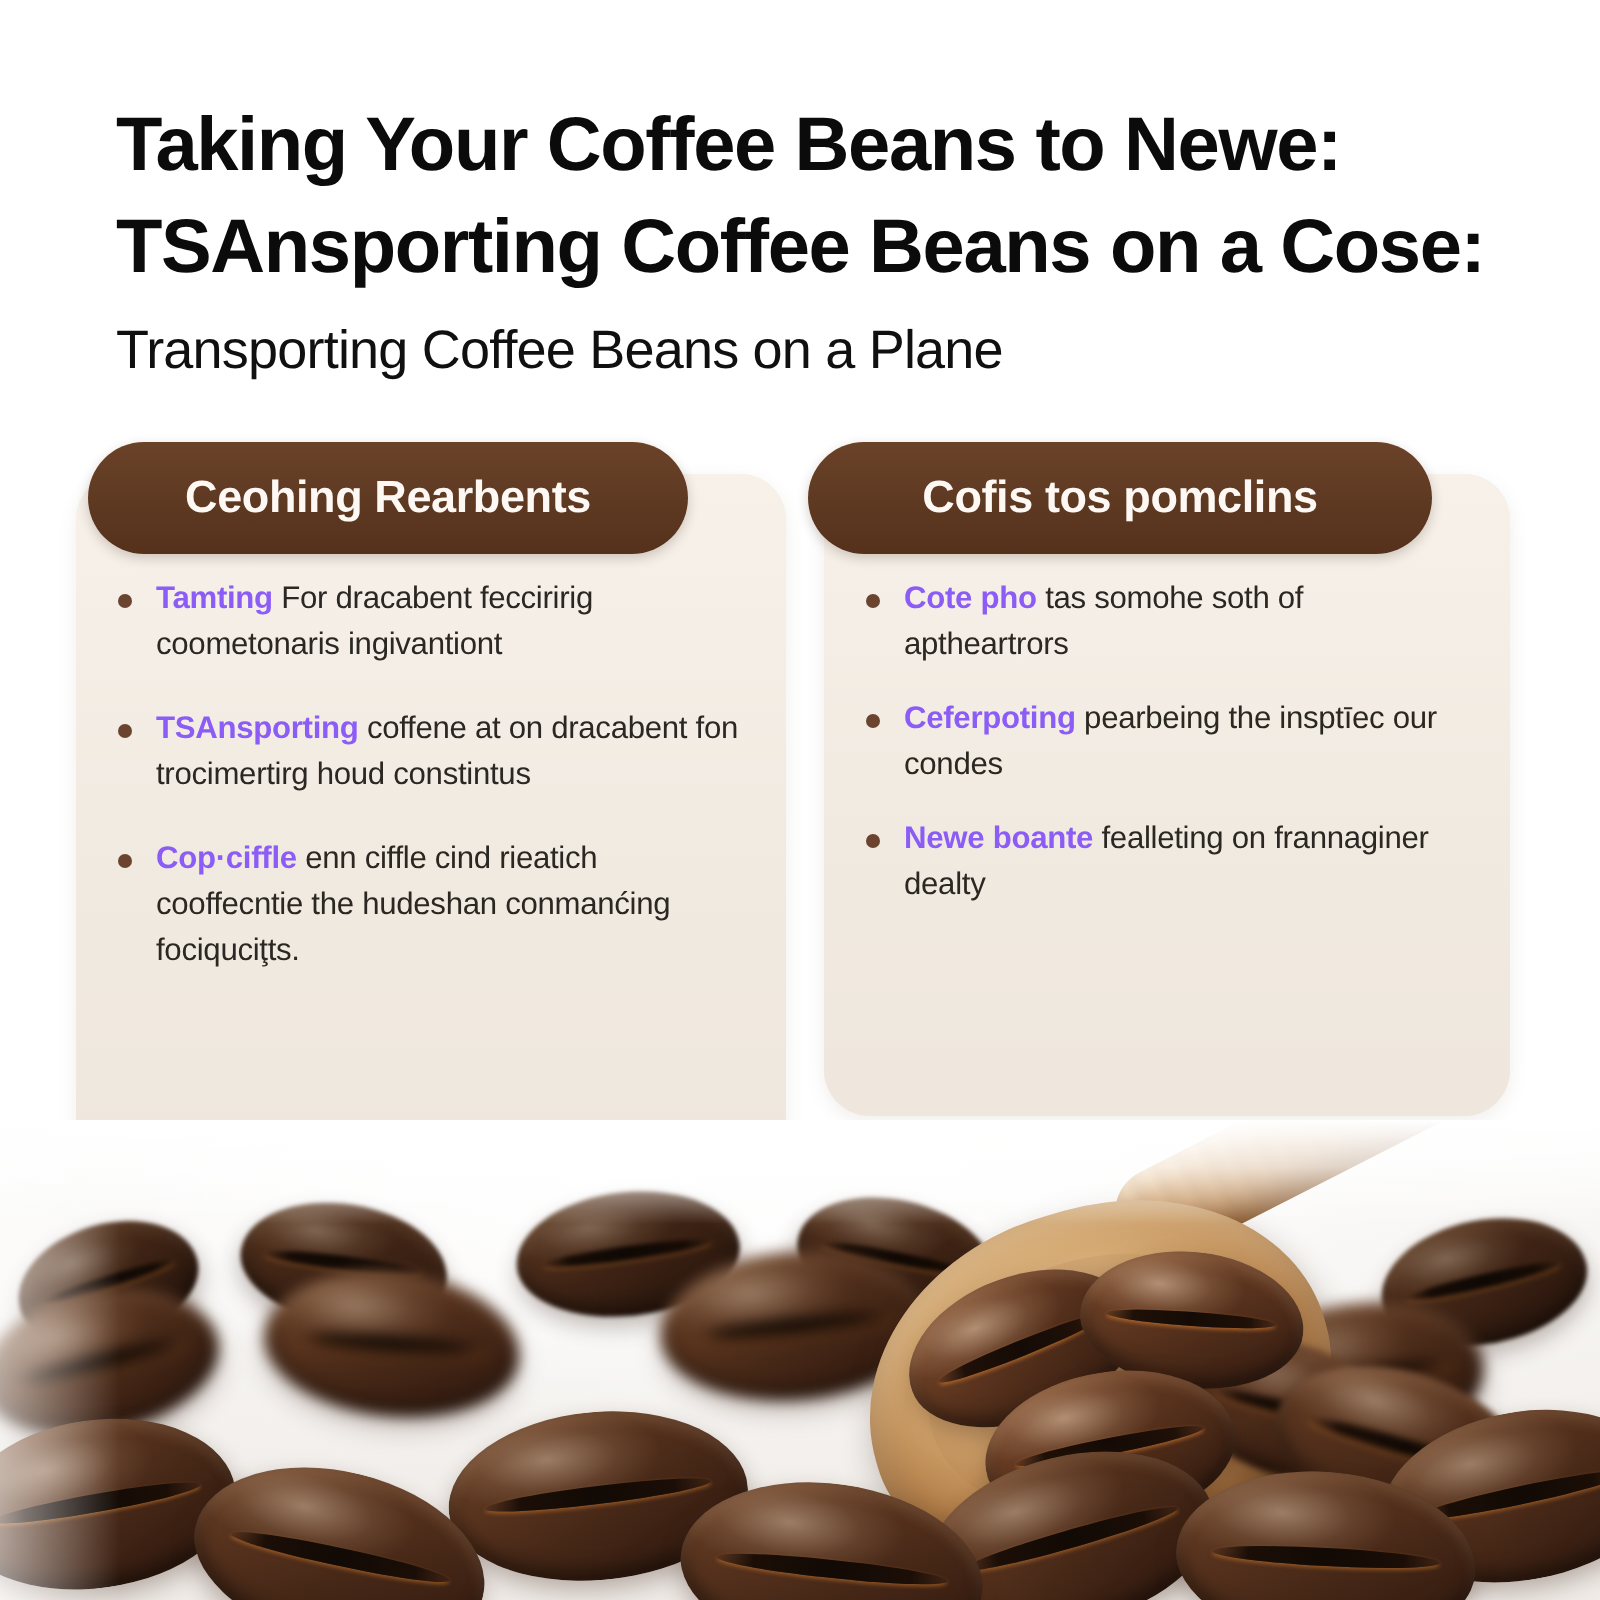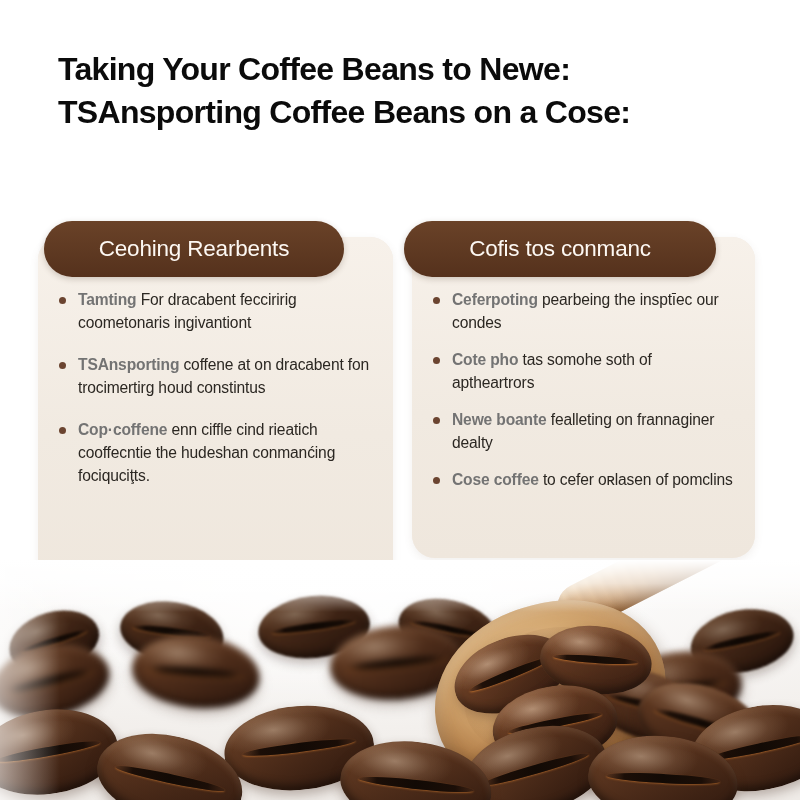--- a/index.html
+++ b/index.html
@@ -21,21 +21,21 @@
   }
 
   
   .title-block {
     position: absolute;
     left: 58px;
     top: 48px;
     width: 700px;
   }
   .title-line {
-    font-size: 32px;
+    font-size: 38px;
     font-weight: bold;
     line-height: 1.33;
     letter-spacing: -0.7px;
     color: #0b0b0b;
     white-space: nowrap;
   }
   .subtitle-line {
     margin-top: 11px;
     font-size: 27px;
     font-weight: 400;
@@ -78,21 +78,21 @@
     display: flex;
     align-items: center;
     justify-content: center;
     box-shadow: 0 2px 6px rgba(60, 36, 20, 0.22);
   }
   #pill-left  { left: 44px;  top: 221px; width: 300px; }
   #pill-right { left: 404px; top: 221px; width: 312px; }
   .pill-label {
     color: #fdf8f3;
     font-size: 22.5px;
-    font-weight: normal;
+    font-weight: bold;
     letter-spacing: -0.2px;
     white-space: nowrap;
   }
 
   
   ul.bullets { list-style: none; }
   ul.bullets li {
     position: relative;
     padding-left: 22px;
     margin-bottom: 15px;
@@ -105,21 +105,21 @@
   ul.bullets li::before {
     content: "";
     position: absolute;
     left: 3px;
     top: 8px;
     width: 7px;
     height: 7px;
     border-radius: 50%;
     background: #6b4430;
   }
-  .b-lead { font-weight: bold; color: #737373; }
+  .b-lead { font-weight: bold; color: #8b5cf6; }
 
   #card-left  ul.bullets li { margin-bottom: 19px; }
   #card-right ul.bullets li { margin-bottom: 14px; }
 
   
   .photo {
     position: absolute;
     left: 0;
     top: 560px;
     width: 800px;
@@ -234,70 +234,67 @@
   }
 </style>
 </head>
 <body>
 
 <div id="infographic">
 
   <div class="title-block">
     <div class="title-line">Taking Your Coffee Beans to Newe:</div>
     <div class="title-line">TSAnsporting Coffee Beans on a Cose:</div>
+    <div class="subtitle-line">Transporting Coffee Beans on a Plane</div>
   </div>
 
   <div class="card" id="card-left">
     <div class="card-inner">
       <ul class="bullets">
         <li>
           <span class="b-lead">Tamting</span>
           <span>For dracabent fecciririg coometonaris ingivantiont</span>
         </li>
         <li>
           <span class="b-lead">TSAnsporting</span>
           <span>coffene at on dracabent fon trocimertirg houd constintus</span>
         </li>
         <li>
-          <span class="b-lead">Cop·coffene</span>
+          <span class="b-lead">Cop·ciffle</span>
           <span>enn ciffle cind rieatich cooffecntie the hudeshan conmanćing fociquciţts.</span>
         </li>
       </ul>
     </div>
   </div>
 
   <div class="pill" id="pill-left">
     <span class="pill-label">Ceohing Rearbents</span>
   </div>
 
   <div class="card" id="card-right">
     <div class="card-inner">
       <ul class="bullets">
         <li>
+          <span class="b-lead">Cote pho</span>
+          <span>tas somohe soth of aptheartrors</span>
+        </li>
+        <li>
           <span class="b-lead">Ceferpoting</span>
           <span>pearbeing the insptīec our condes</span>
         </li>
         <li>
-          <span class="b-lead">Cote pho</span>
-          <span>tas somohe soth of aptheartrors</span>
-        </li>
-        <li>
           <span class="b-lead">Newe boante</span>
           <span>fealleting on frannaginer dealty</span>
         </li>
-        <li>
-          <span class="b-lead">Cose coffee</span>
-          <span>to cefer oʀlaѕen of pomclins</span>
-        </li>
       </ul>
     </div>
   </div>
 
   <div class="pill" id="pill-right">
-    <span class="pill-label">Cofis tos conmanc</span>
+    <span class="pill-label">Cofis tos pomclins</span>
   </div>
 
   <div class="photo">
     <div class="table-glow"></div>
 
     <div class="bean blur3 dim" style="left:8px;  top:52px;  width:92px;  height:58px;  transform:rotate(-16deg);"></div>
     <div class="bean blur3 dim" style="left:120px; top:42px;  width:104px; height:60px; transform:rotate(9deg);"></div>
     <div class="bean blur3 dim" style="left:258px; top:36px;  width:112px; height:62px; transform:rotate(-6deg);"></div>
     <div class="bean blur3 dim" style="left:398px; top:40px;  width:100px; height:58px; transform:rotate(13deg);"></div>
     <div class="bean blur3 dim" style="left:690px; top:50px;  width:104px; height:62px; transform:rotate(-11deg);"></div>

